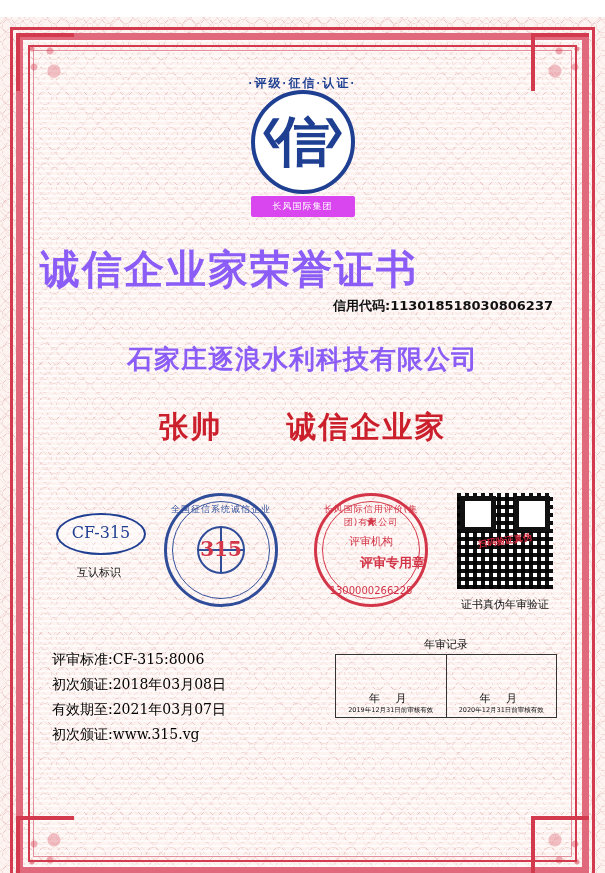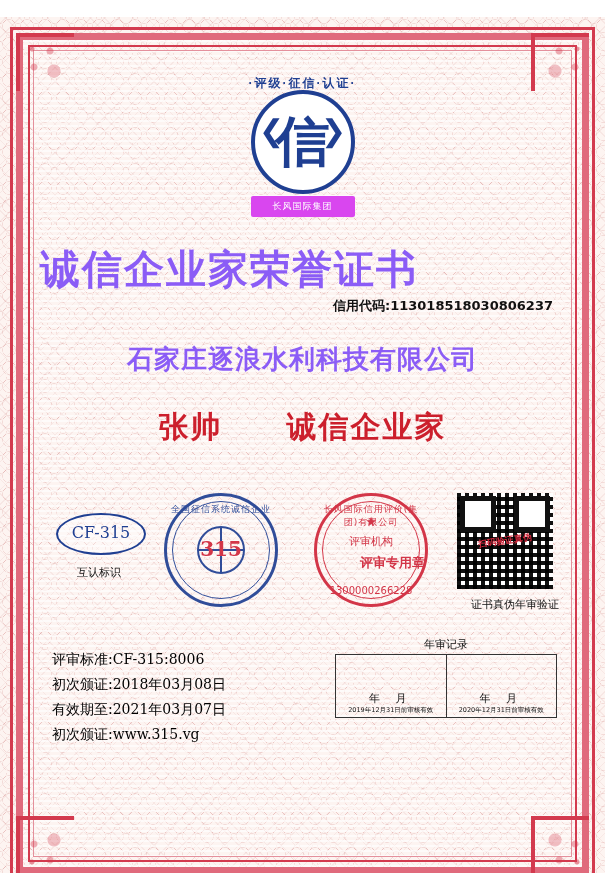--- a/index.html
+++ b/index.html
@@ -353,21 +353,20 @@
     font-size: 9px;
     font-weight: bold;
     white-space: nowrap;
     font-family: "DejaVu Sans", sans-serif;
   }
   .qr-label {
     margin-top: 8px;
     font-size: 11px;
     color: #111;
     font-family: "DejaVu Sans", sans-serif;
-    text-align: right;
   }
 
   
   .footer {
     position: absolute;
     left: 0; right: 0;
     top: 580px;
     height: 130px;
   }
   .info-list {

